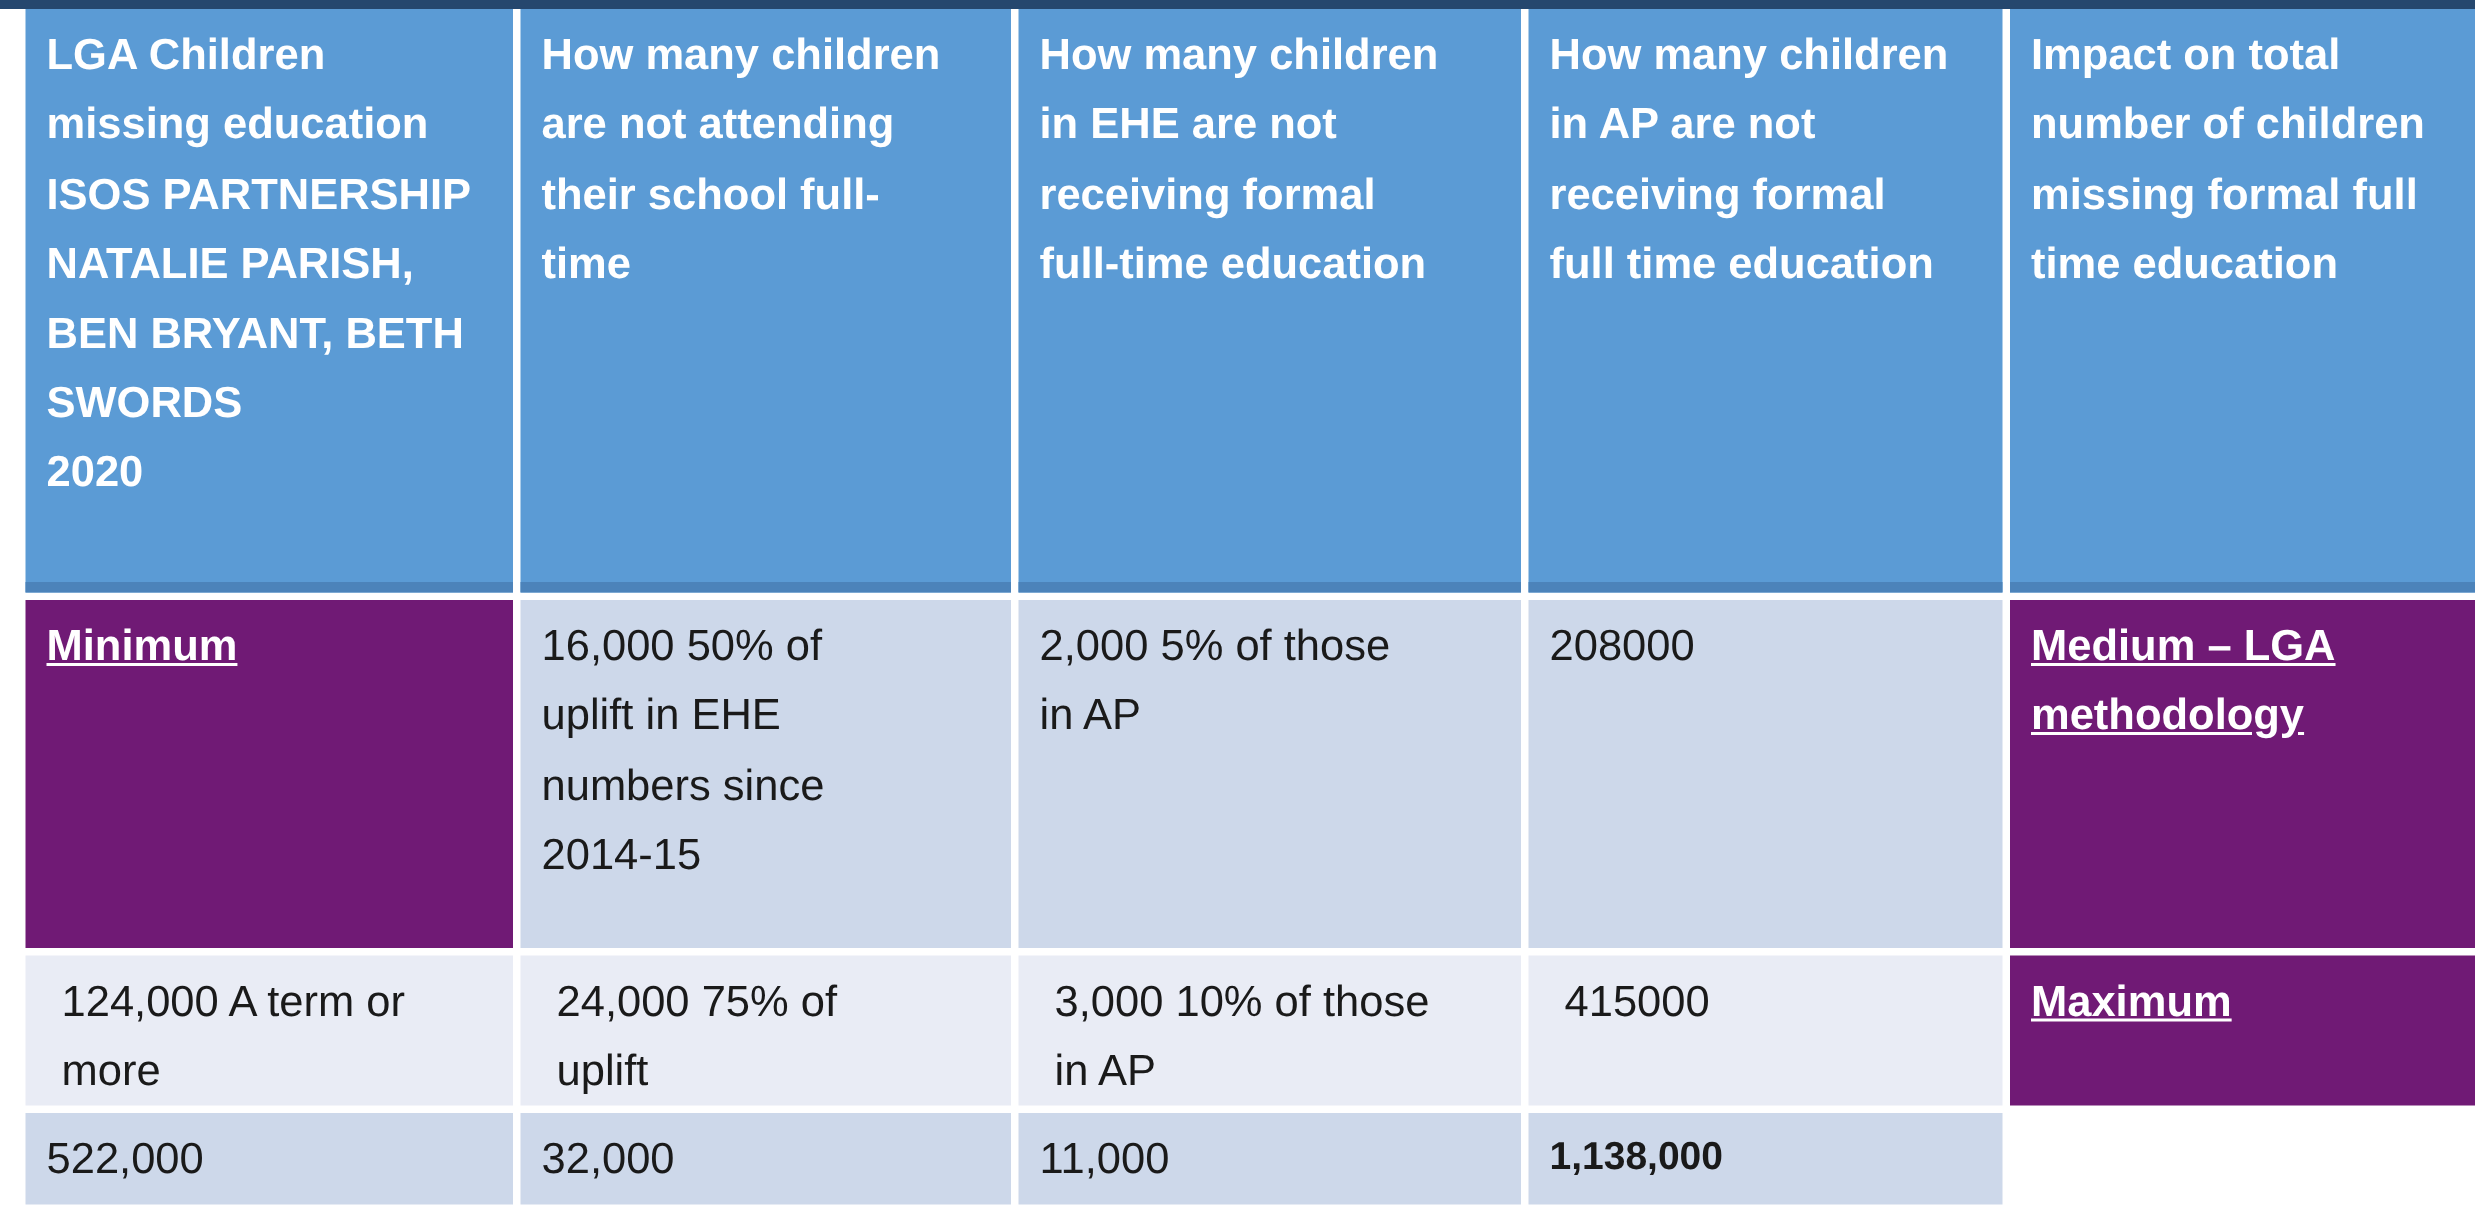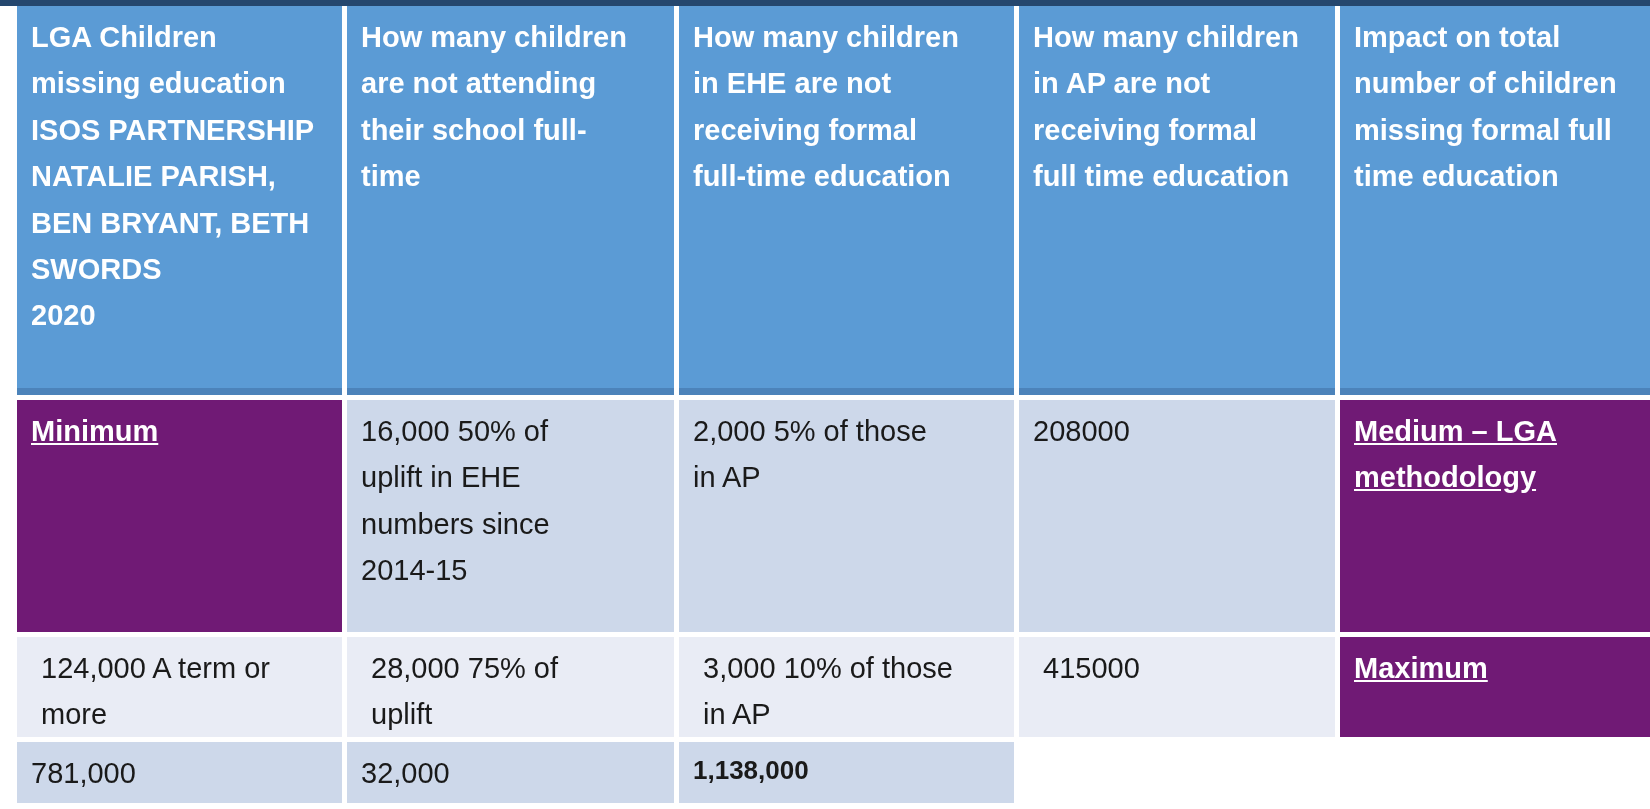--- a/index.html
+++ b/index.html
@@ -82,25 +82,26 @@
 numbers since
 2014-15</div>
     <div class="cell band-a">2,000 5% of those
 in AP</div>
     <div class="cell band-a">208000</div>
 
     <div class="cell rowlabel">Medium – LGA
 methodology</div>
     <div class="cell band-b">124,000 A term or
 more</div>
-    <div class="cell band-b">28,000 75% of
+    <div class="cell band-b">24,000 75% of
 uplift</div>
     <div class="cell band-b">3,000 10% of those
 in AP</div>
     <div class="cell band-b">415000</div>
 
     <div class="cell rowlabel">Maximum</div>
-    <div class="cell band-a">781,000</div>
+    <div class="cell band-a">522,000</div>
     <div class="cell band-a">32,000</div>
+    <div class="cell band-a">11,000</div>
     <div class="cell band-a total-max">1,138,000</div>
 
   </div>
 </div>
 
 </body></html>

